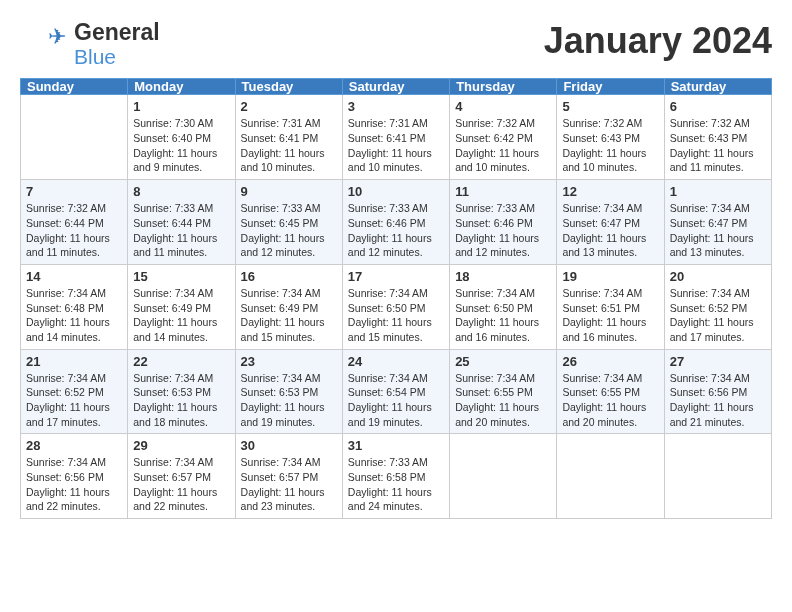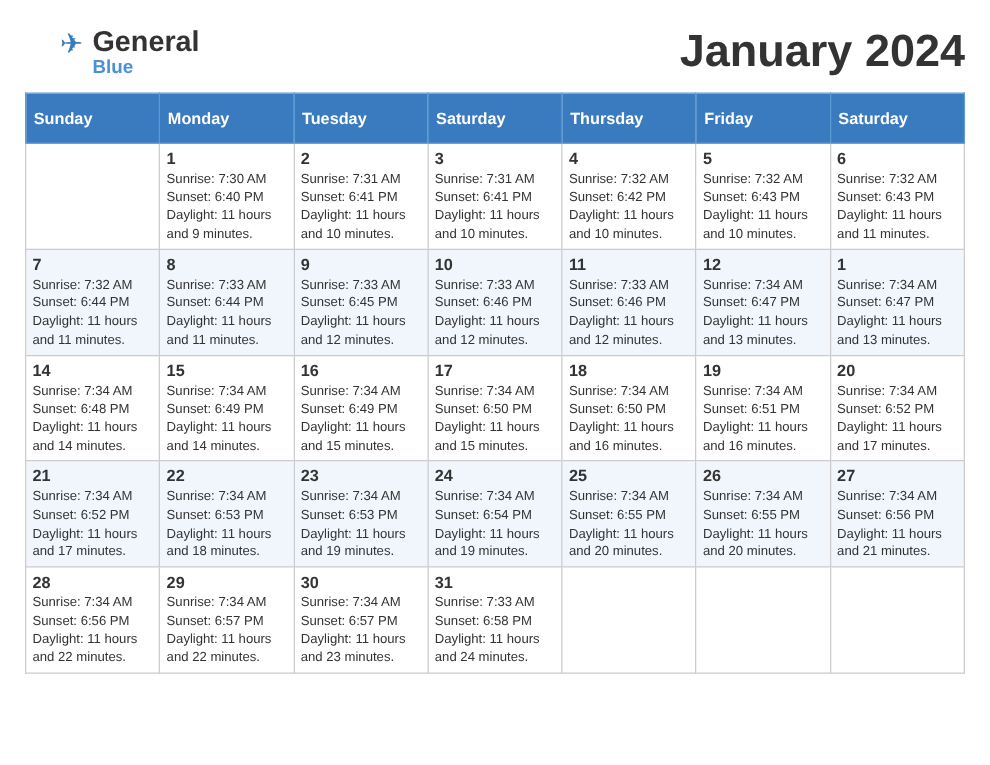--- a/index.html
+++ b/index.html
@@ -35,21 +35,21 @@
     }
     table {
       width: 100%;
       border-collapse: collapse;
       font-size: 11px;
     }
     thead tr th {
       background-color: #3a7abf;
       color: #fff;
       text-align: left;
-      padding: 12px 6px;
+      padding: 0 6px;
       font-size: 13px;
       border: 1px solid #5a9ad5;
     }
     tbody tr td {
       border: 1px solid #ccc;
       vertical-align: top;
       padding: 4px 5px;
       min-height: 80px;
       width: 107px;
     }
@@ -81,21 +81,21 @@
 <div class="header">
   <div class="logo">
     <div style="position:relative; width:50px; height:44px;">
       
       <svg width="50" height="44" viewBox="0 0 50 44">
         <text x="28" y="22" font-size="22" fill="#3a7abf">✈</text>
       </svg>
     </div>
     <div style="line-height:1.1;">
       <span style="display:block; font-size:23px; font-weight:bold; color:#333;">General</span>
-      <span style="display:block; font-size:15px; font-weight:bold; color:#4a90d9;">Blue</span>
+      <span style="display:block; font-size:21px; font-weight:normal; color:#4a90d9;">Blue</span>
     </div>
   </div>
   <div class="title-block">
     <div class="calendar-title">January 2024</div>
   </div>
 </div>
 
 <table>
   <thead>
     <tr>

